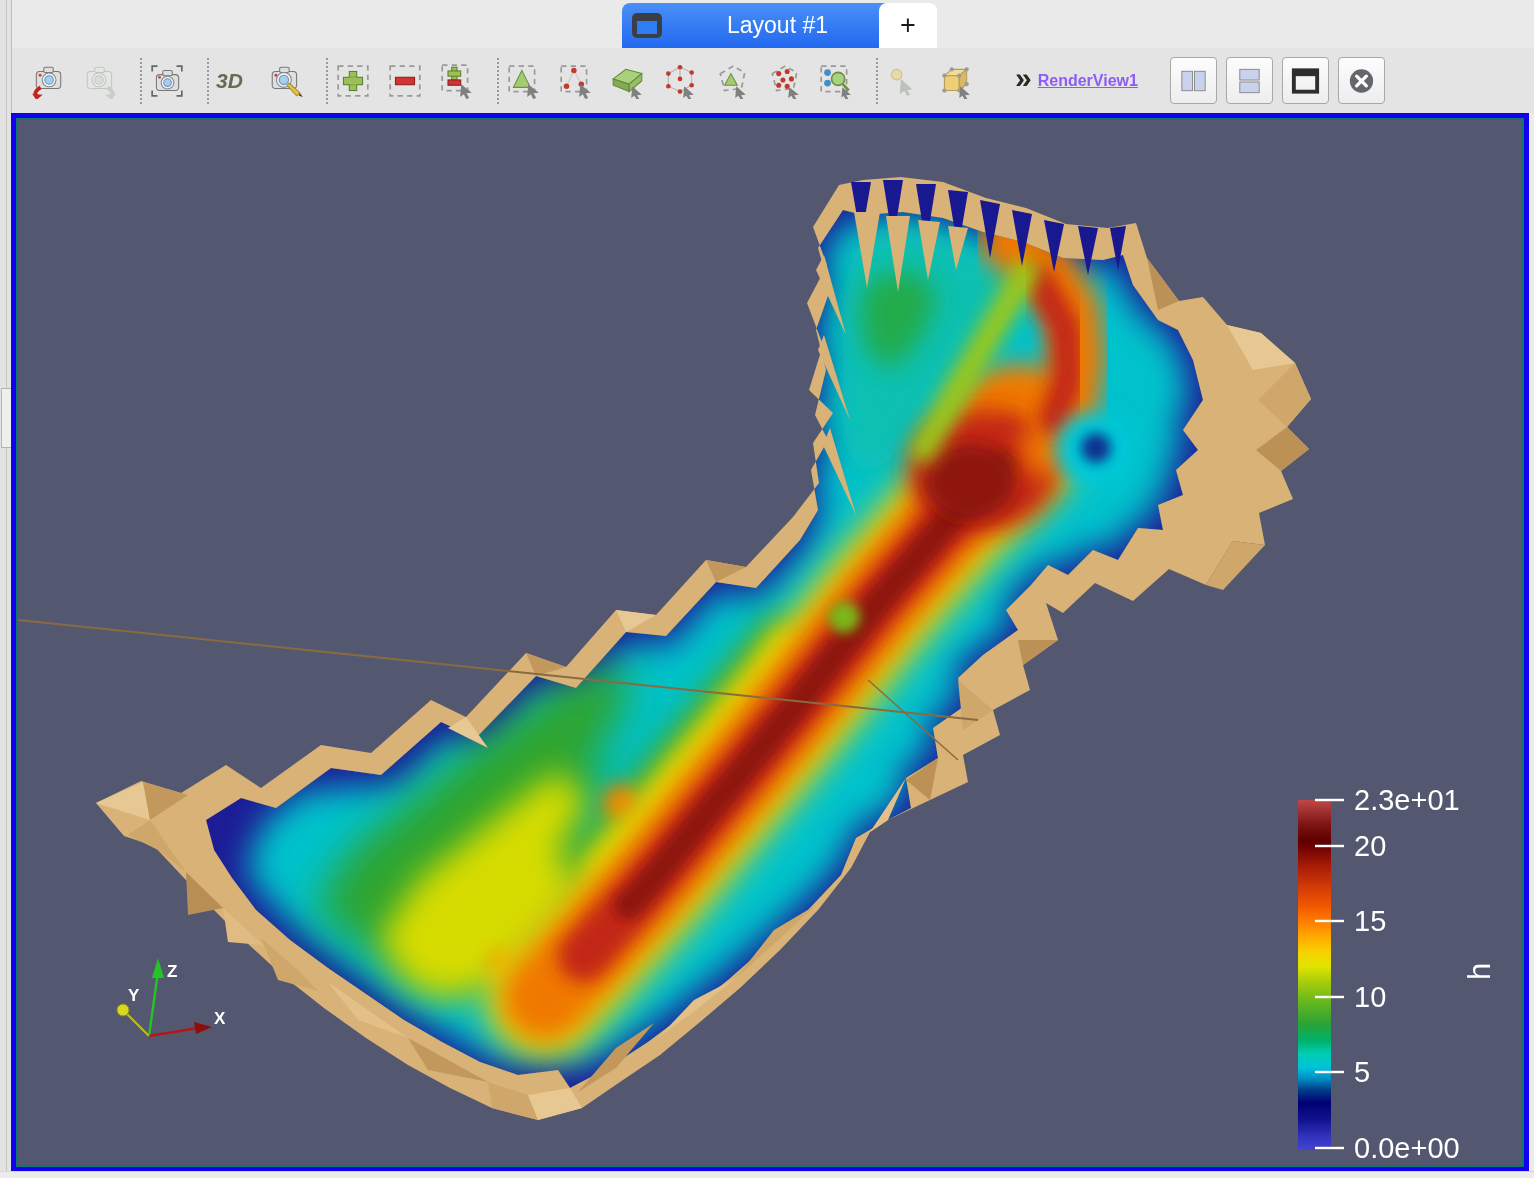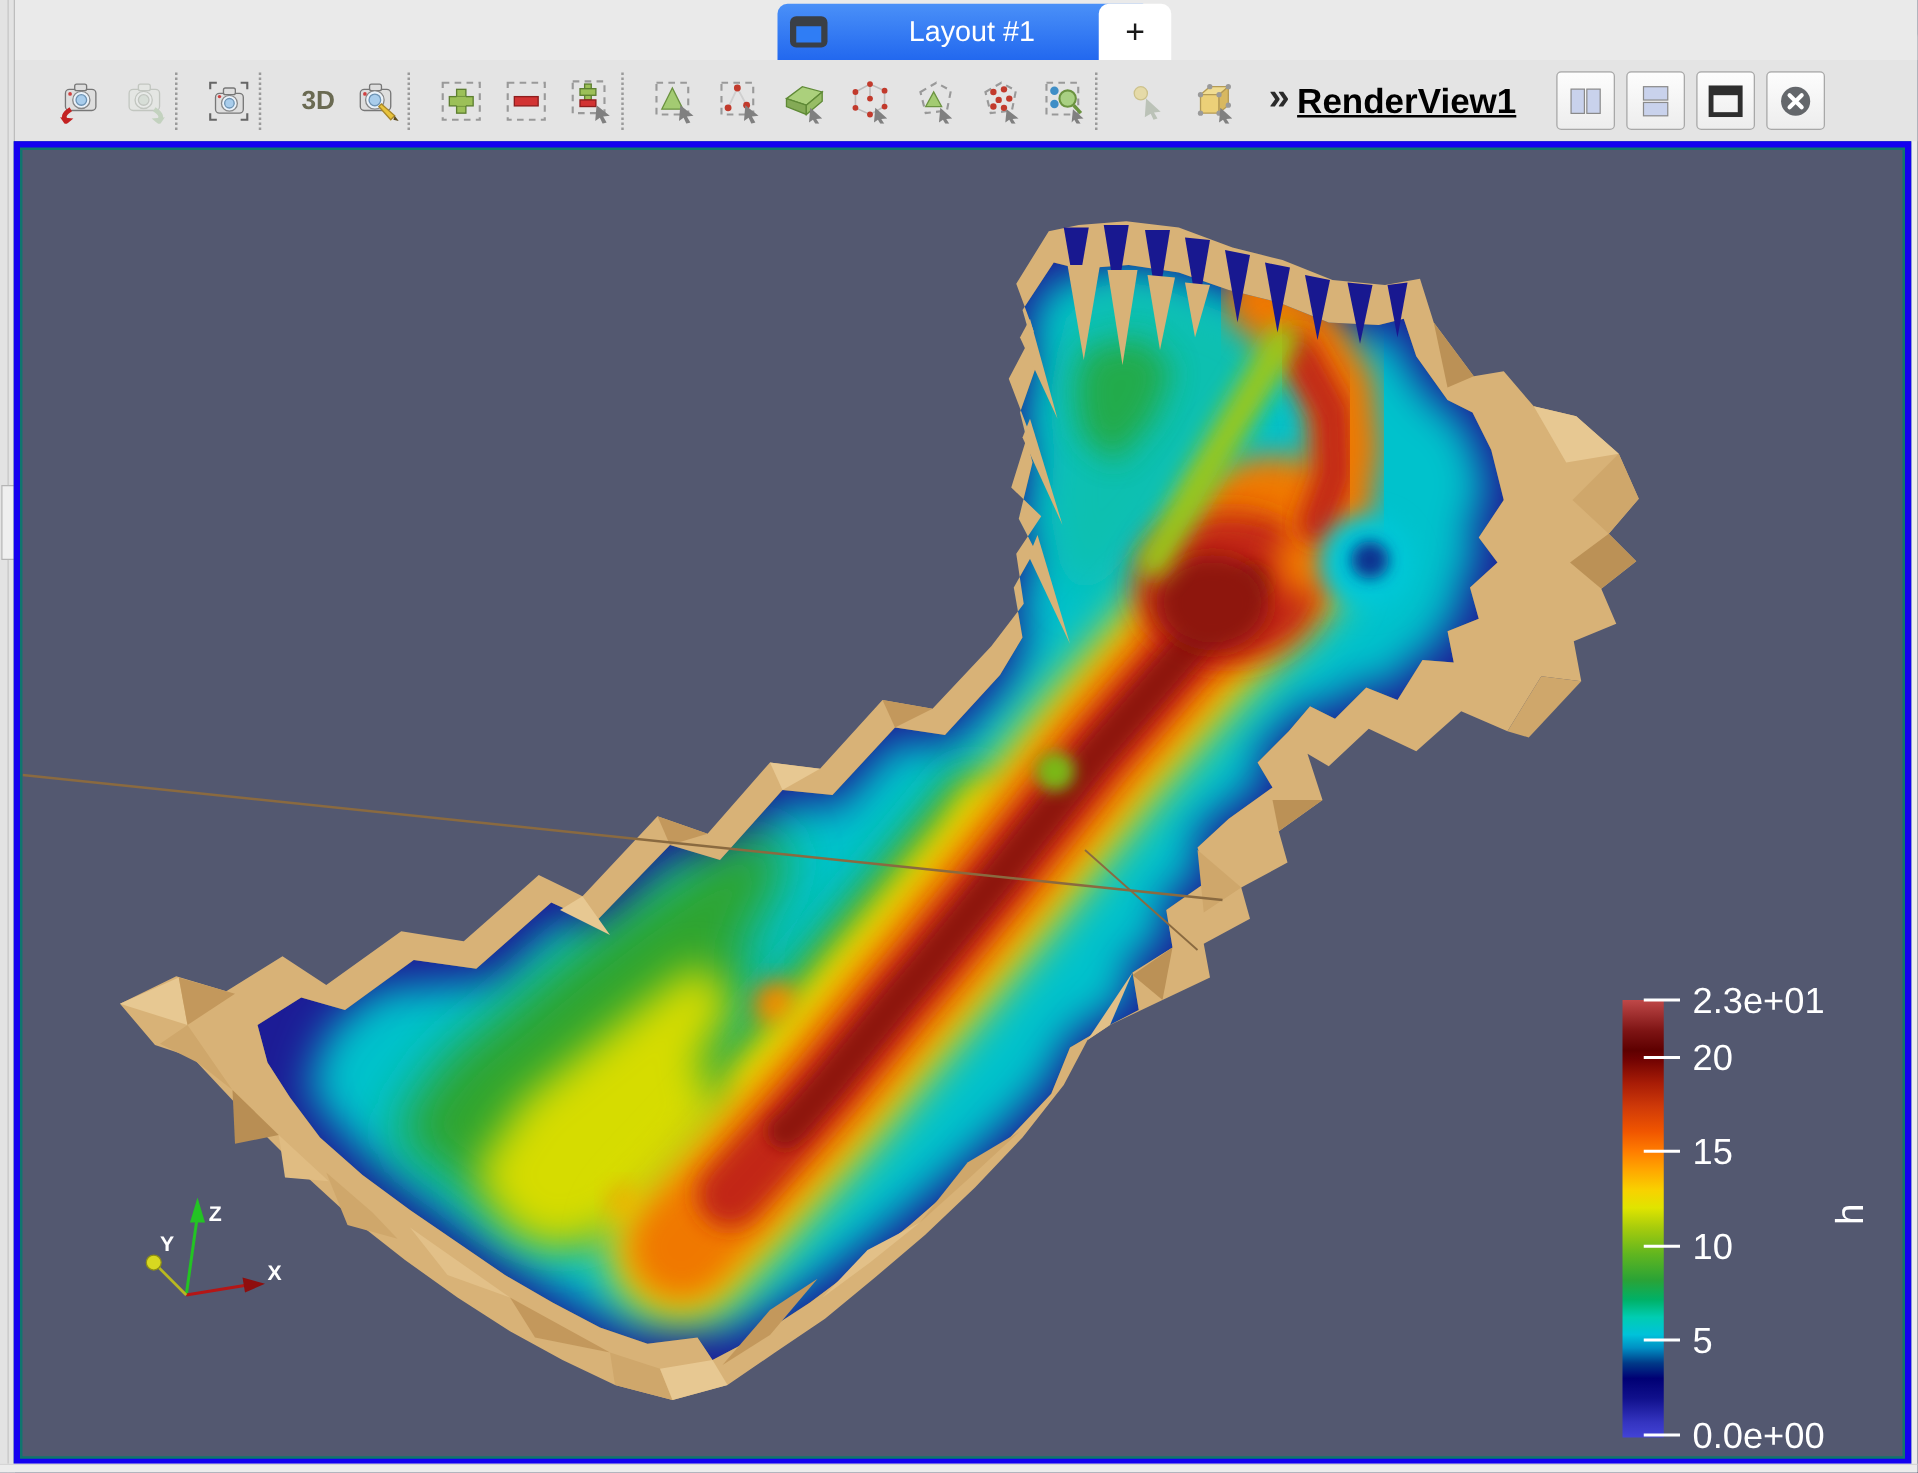--- a/index.html
+++ b/index.html
@@ -13,28 +13,28 @@
   .toolpanel{position:absolute;left:12px;top:20px;right:0;height:93px;background:#e4e4e4;border-radius:10px 10px 0 0;}
   .tab{position:absolute;top:3px;height:45px;display:flex;align-items:center;box-sizing:border-box;}
   .tab.active{left:610px;width:300px;background:linear-gradient(#4a90f8,#2268ef);border-radius:8px 8px 0 0;color:#fff;}
   .tab.plus{left:867px;width:58px;background:#fff;border-radius:8px 8px 0 0;color:#1a1a1a;justify-content:center;font-size:27px;font-weight:400;}
   .tab .winicon{width:30px;height:25px;background:#3a3f46;border-radius:5px;margin:0 10px 0 10px;position:relative;}
   .tab .winicon .pane{position:absolute;left:5px;top:8px;right:5px;bottom:4px;background:#2f7df5;}
   .tab .label{font-size:23px;flex:1;text-align:center;}
   .tab .closebtn{width:27px;height:27px;border-radius:50%;background:rgba(50,53,58,.85);color:#fff;font-size:14px;font-weight:bold;display:flex;align-items:center;justify-content:center;margin-right:12px;}
   
   .toolbar{position:absolute;left:12px;top:48px;right:0;height:65px;display:flex;align-items:center;}
-  .tb{width:52px;height:56px;border:none;background:transparent;display:flex;align-items:center;justify-content:flex-end;padding:0;}
+  .tb{width:52px;height:56px;border:none;background:transparent;display:flex;align-items:center;justify-content:flex-start;padding:0;font-style:italic;}
   .tb.disabled{opacity:.45;}
   .tb svg{width:36px;height:36px;}
   .tb3d{font-size:21px;font-weight:bold;color:#6a6a52;}
   .sep{width:1px;height:46px;border-left:2px dotted #9a9a9a;margin:0 6px;}
   .tb-spacer{flex:0 0 18px;}
   .chevron{font-size:30px;color:#2a2a2a;font-weight:bold;margin:0 10px 6px 26px;letter-spacing:-4px;}
-  .rv-title{font-size:28px;font-weight:bold;color:#000000;text-decoration:underline;margin-right:32px;}
+  .rv-title{font-size:16px;font-weight:bold;color:#8b5cf6;text-decoration:underline;margin-right:32px;}
   .viewbtn{width:47px;height:47px;border:1px solid #a8a8a8;border-radius:4px;background:linear-gradient(#fdfdfd,#ededed);display:flex;align-items:center;justify-content:center;margin-right:9px;}
   .viewbtn svg{width:34px;height:34px;}
   
   .render-frame{position:absolute;left:11px;top:113px;width:1518px;height:1059px;box-sizing:border-box;border:5px solid #1400f0;background:#0f766e;padding:2px;}
   .viewport{position:relative;width:1504px;height:1045px;background:#535870;overflow:hidden;}
   .viewport svg.scene{position:absolute;left:0;top:0;width:100%;height:100%;}
   .bottom-strip{position:absolute;left:0;bottom:0;width:100%;height:6px;background:#ececec;border-top:1px solid #d5d5d5;}
   text{font-family:"Liberation Sans",sans-serif;}
 </style>
 </head>

